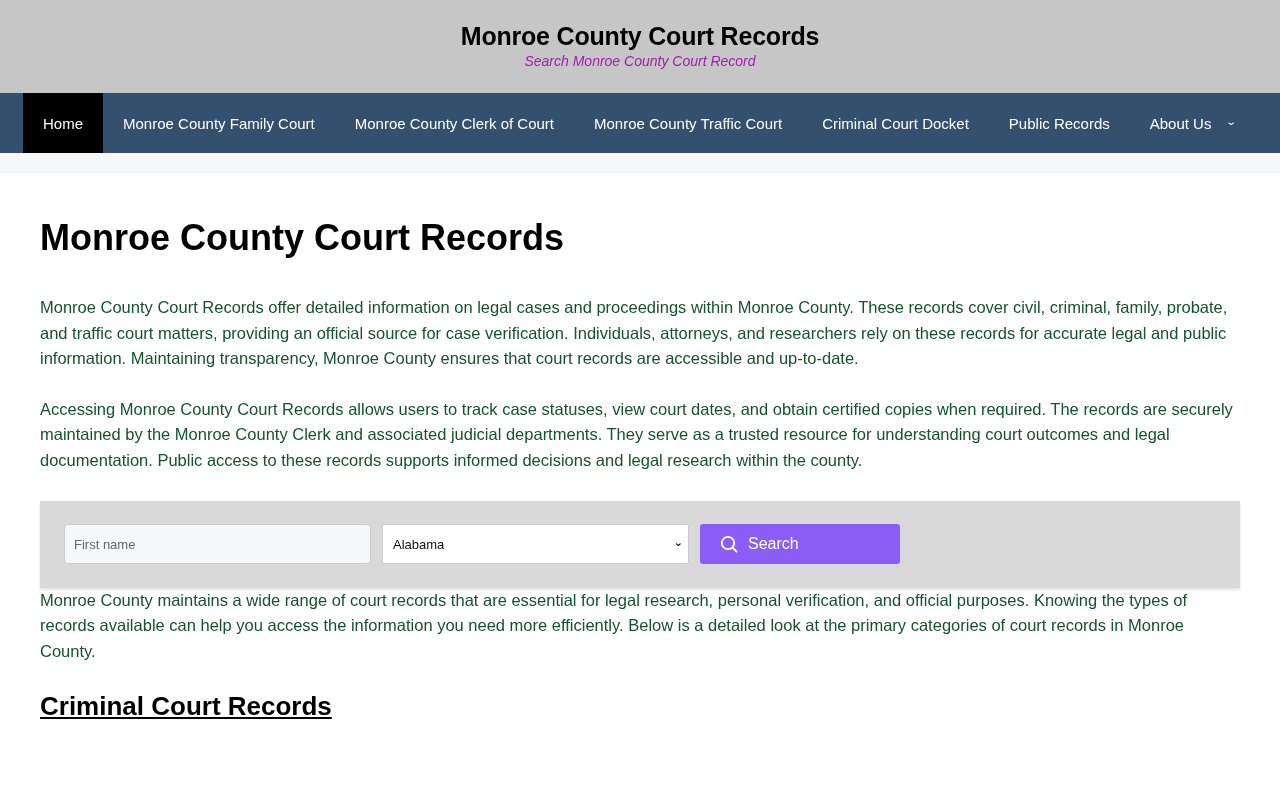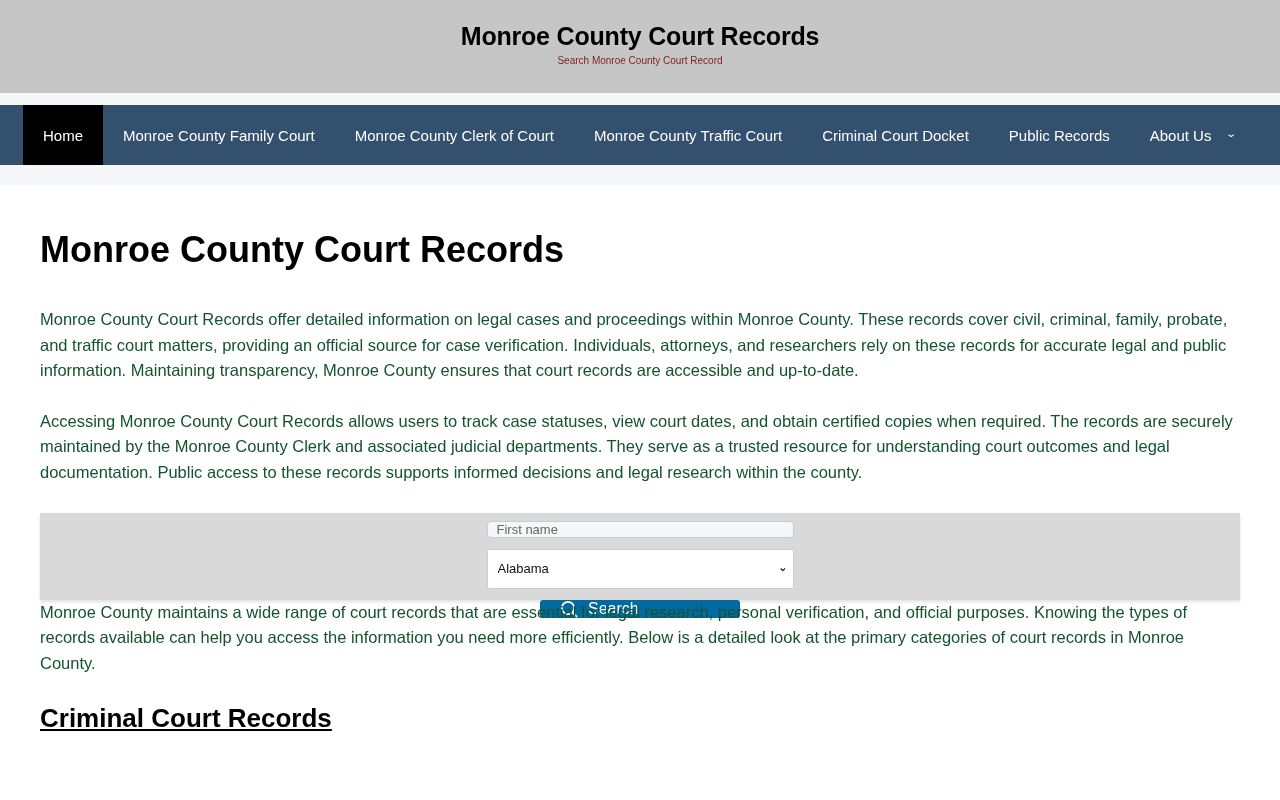--- a/index.html
+++ b/index.html
@@ -16,32 +16,32 @@
     padding-top: 21px;
   }
   .site-title {
     font-size: 25px;
     font-weight: bold;
     color: #000;
     line-height: 30px;
     letter-spacing: -0.2px;
   }
   .site-tagline {
-    font-size: 10px;
-    color: #7f1d1d;
+    font-size: 14px;
+    color: #a21caf;
     line-height: 20px;
     margin-top: 0px;
+    font-style: italic;
   }
   .nav {
     height: 60px;
     background: #33506e;
     display: flex;
     align-items: stretch;
     padding-left: 23px;
-    margin-top: 12px;
   }
   .nav-item {
     display: flex;
     align-items: center;
     padding: 0 20px;
     color: #fff;
     font-size: 15px;
     white-space: nowrap;
     cursor: pointer;
   }
@@ -73,24 +73,23 @@
     line-height: 25.6px;
     color: #14532d;
     margin-bottom: 25px;
   }
   .search-box {
     background: #d9d9d9;
     height: 87px;
     margin-top: 27px;
     display: flex;
     align-items: center;
-    padding: 8px 24px;
+    padding: 0 24px;
     gap: 11px;
     box-shadow: 0 2px 3px rgba(0,0,0,0.12);
-    flex-direction: column;
   }
   .search-box input {
     width: 307px;
     height: 40px;
     border: 1px solid #c9ccd1;
     border-radius: 4px;
     background: #f6f7f9;
     padding: 0 9px;
     font-size: 13px;
     font-family: "Liberation Sans", sans-serif;
@@ -120,21 +119,21 @@
     right: 6px;
     top: 12px;
     font-size: 11px;
     color: #111;
     pointer-events: none;
     font-weight: bold;
   }
   .search-btn {
     width: 200px;
     height: 40px;
-    background: #0369a1;
+    background: #8b5cf6;
     border: none;
     border-radius: 3px;
     color: #fff;
     font-size: 16px;
     font-family: "Liberation Sans", sans-serif;
     display: flex;
     align-items: center;
     padding-left: 20px;
     gap: 10px;
     cursor: pointer;

